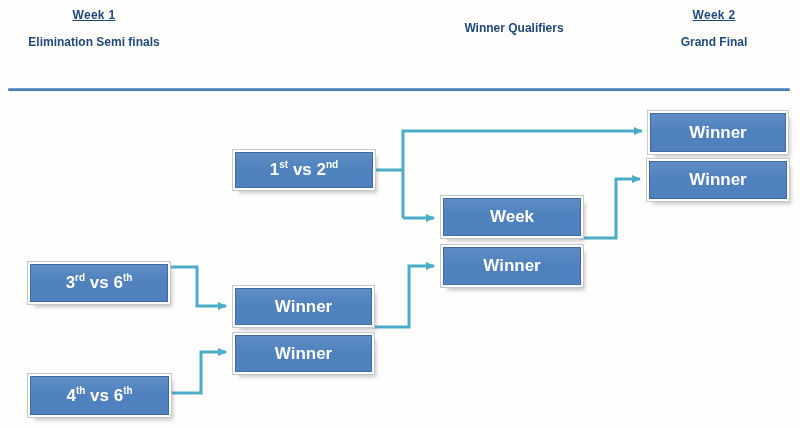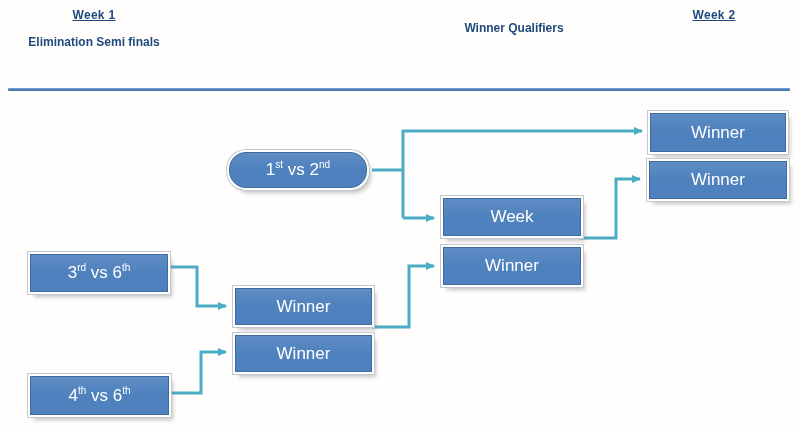--- a/index.html
+++ b/index.html
@@ -31,24 +31,24 @@
   
   .box{
     position:absolute;
     display:flex;align-items:center;justify-content:center;
     background:linear-gradient(180deg,#5f8dc5 0%,#4e81bd 50%);
     border:1px solid #41699c;
     box-shadow:0 0 0 2px #ffffff,0 0 0 3px #c3c9d0,4px 5px 4px rgba(110,110,110,0.40);
     color:#ffffff;
     font-size:17px;
   }
-  .box .lbl{white-space:pre;}
+  .box .lbl{white-space:pre;font-weight:bold;}
   .box sup{font-size:10px;line-height:0;}
-  #box-1v2       {left:229px;top:152px;width:136px;height:34px;border-radius:17px;}
-  #box-3v6       {left:30px; top:254px;width:136px;height:36px;align-items:center;}
+  #box-1v2       {left:235px;top:152px;width:136px;height:34px;}
+  #box-3v6       {left:30px; top:264px;width:136px;height:36px;align-items:center;}
   #box-4v5       {left:30px; top:376px;width:137px;height:37px;}
   #box-w2-top    {left:235px;top:288px;width:135px;height:35px;}
   #box-w2-bottom {left:235px;top:335px;width:135px;height:35px;}
   #box-w3-loser  {left:443px;top:198px;width:136px;height:36px;}
   #box-w3-winner {left:443px;top:247px;width:136px;height:36px;}
   #box-w4-top    {left:650px;top:113px;width:134px;height:37px;}
   #box-w4-bottom {left:649px;top:161px;width:136px;height:36px;}
   
   #connector-layer{position:absolute;left:0;top:0;pointer-events:none;}
   .conn{fill:none;stroke:#4BACC6;stroke-width:3;}
@@ -60,20 +60,21 @@
 
   <div class="col" id="col-week1">
     <div class="title">Week 1</div>
     <div class="subtitle">Elimination Semi finals</div>
   </div>
   <div class="col" id="col-week3">
     <div class="subtitle">Winner Qualifiers</div>
   </div>
   <div class="col" id="col-week4">
     <div class="title">Week 2</div>
+    <div class="subtitle">Grand Final</div>
   </div>
 
   <div class="separator"></div>
 
   <svg id="connector-layer" width="800" height="428">
     <defs>
       <marker id="arrowhead" markerUnits="userSpaceOnUse" markerWidth="10" markerHeight="9" refX="8" refY="4" orient="auto">
         <path d="M0,0 L9,4 L0,8 Z" fill="#4BACC6"></path>
       </marker>
     </defs>

